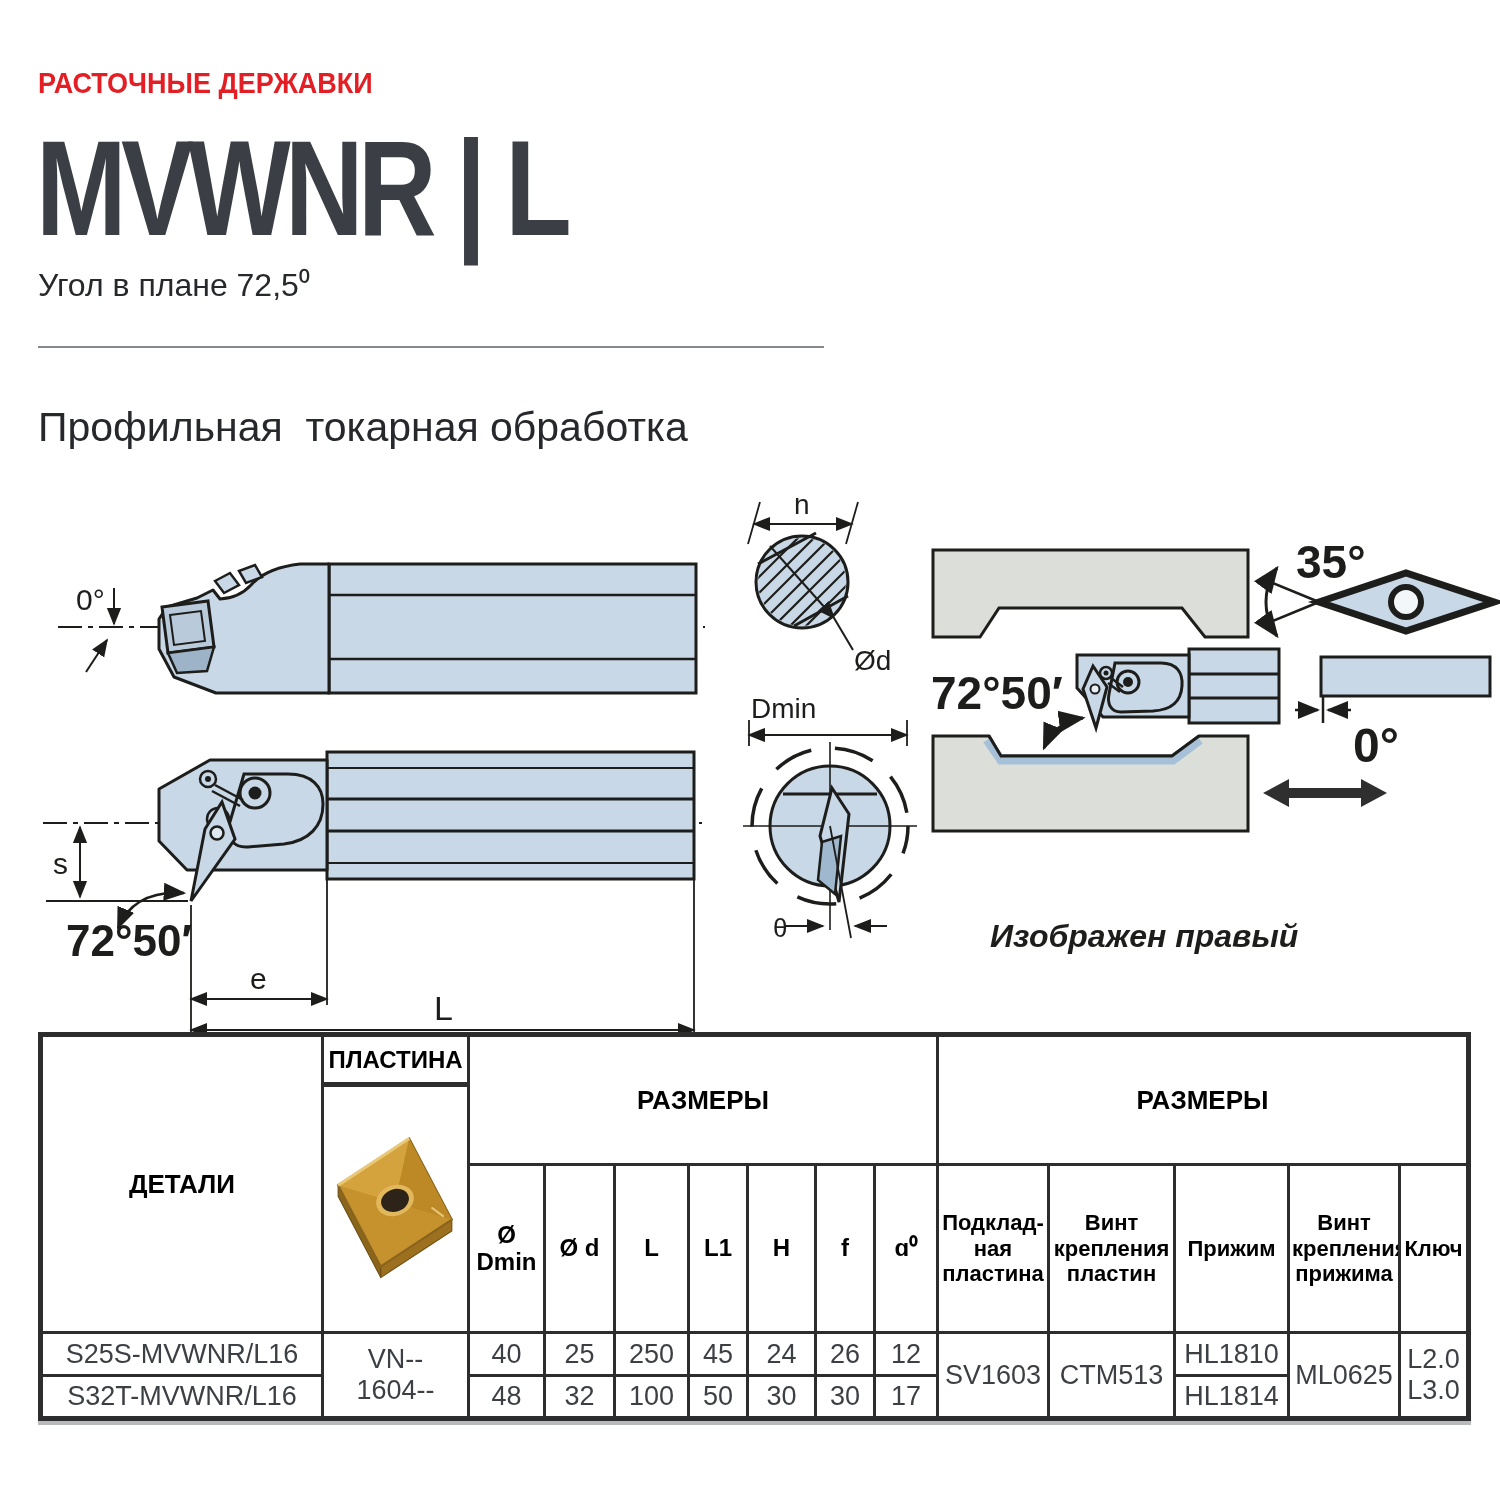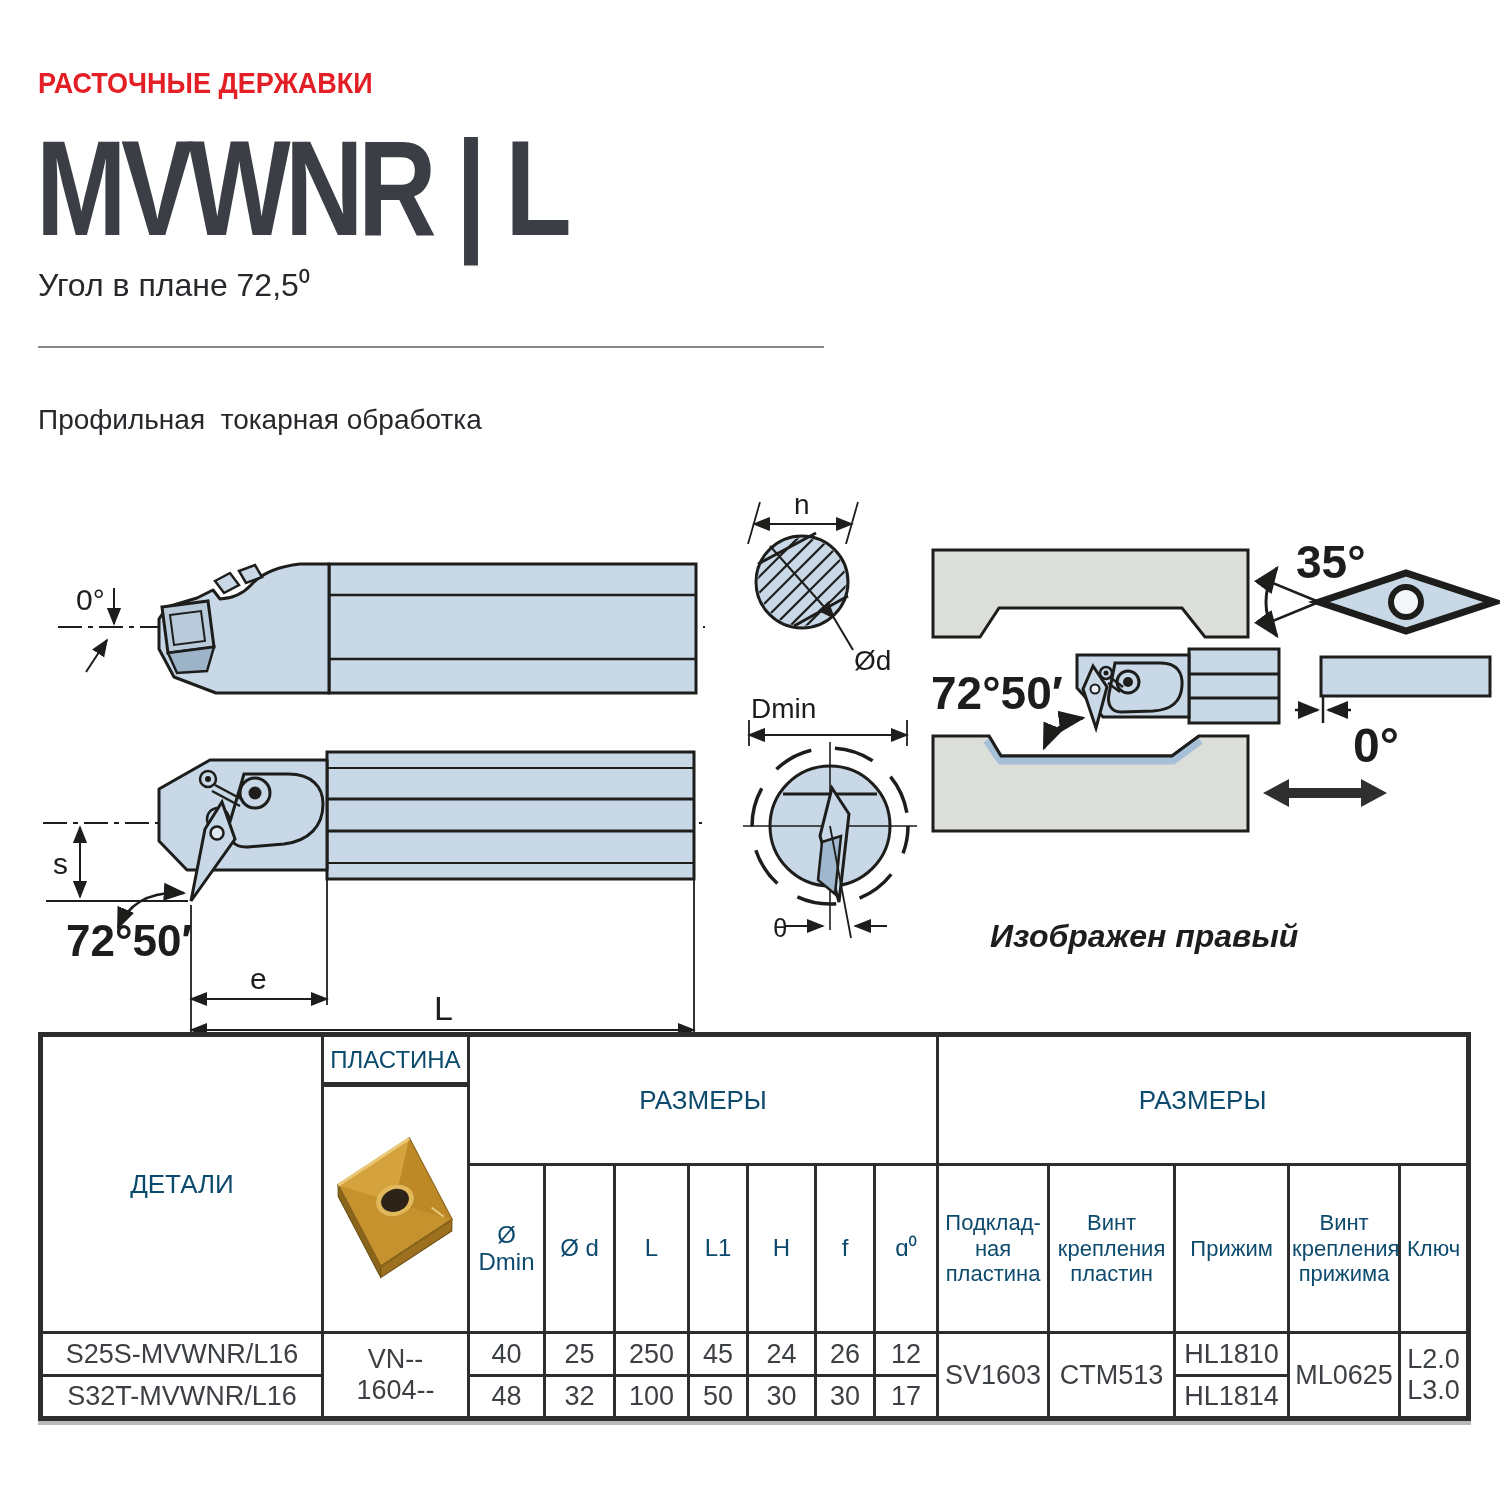--- a/index.html
+++ b/index.html
@@ -4,38 +4,38 @@
 <style>
   html,body{margin:0;padding:0;background:#ffffff;}
   body{width:1500px;height:1500px;position:relative;font-family:"Liberation Sans",sans-serif;color:#1d1d1b;overflow:hidden;}
   .abs{position:absolute;}
 
   
   .category{left:38px;top:66px;font-size:30px;font-weight:bold;color:#e31e24;transform:scaleX(.90);transform-origin:left top;white-space:nowrap;}
   .title{left:36px;top:120px;margin:0;font-size:136px;line-height:1;font-weight:bold;letter-spacing:-7px;color:#3b3e44;transform:scaleX(.80);transform-origin:left top;white-space:nowrap;}
   .angle-note{left:38px;top:262px;font-size:32px;color:#26282c;white-space:pre-wrap;}
   .divider{left:38px;top:346px;width:786px;height:2px;background:#85898e;}
-  .descr{left:38px;top:404px;font-size:28px;color:#26282c;white-space:pre-wrap;}
+  .descr{left:38px;top:404px;font-size:41px;color:#26282c;white-space:pre-wrap;}
   .orientation{left:990px;top:918px;width:440px;font-size:32px;font-weight:bold;color:#1d1d1b;white-space:nowrap;font-style:italic;}
 
   
   .dwg{position:absolute;}
   .dwg text{font-family:"Liberation Sans",sans-serif;fill:#1d1d1b;}
   .lbl{font-size:30px;}
   .lbl-sm{font-size:28px;}
   .lbl-m{font-size:34px;}
   .big{font-size:46px;font-weight:bold;}
   .big44{font-size:44px;font-weight:bold;}
   .big48{font-size:48px;font-weight:bold;}
 
   
   .spec-table{position:absolute;left:38px;top:1032px;border-collapse:collapse;table-layout:fixed;width:1428px;box-shadow:0 4px 0 rgba(125,130,136,.55);}
   .spec-table th,.spec-table td{border:3px solid #2d2d2d;padding:0 2px;text-align:center;vertical-align:middle;overflow:hidden;}
   .spec-table{border:5px solid #2d2d2d;}
-  .spec-table th{font-weight:normal;color:#0c4a6e;font-size:26px;margin-left:24px;}
+  .spec-table th{font-weight:bold;color:#000000;font-size:26px;margin-left:24px;}
   .spec-table th.sub{font-size:24px;line-height:1.12;}
   .spec-table th.sub-long{font-size:22px;line-height:1.18;}
   .spec-table td{font-size:27px;color:#3c3f43;}
   .pre{white-space:pre-line;}
   .th-plate{border-bottom-width:5px !important;}
 </style>
 </head>
 <body>
 
 <div class="abs category">РАСТОЧНЫЕ ДЕРЖАВКИ</div>

